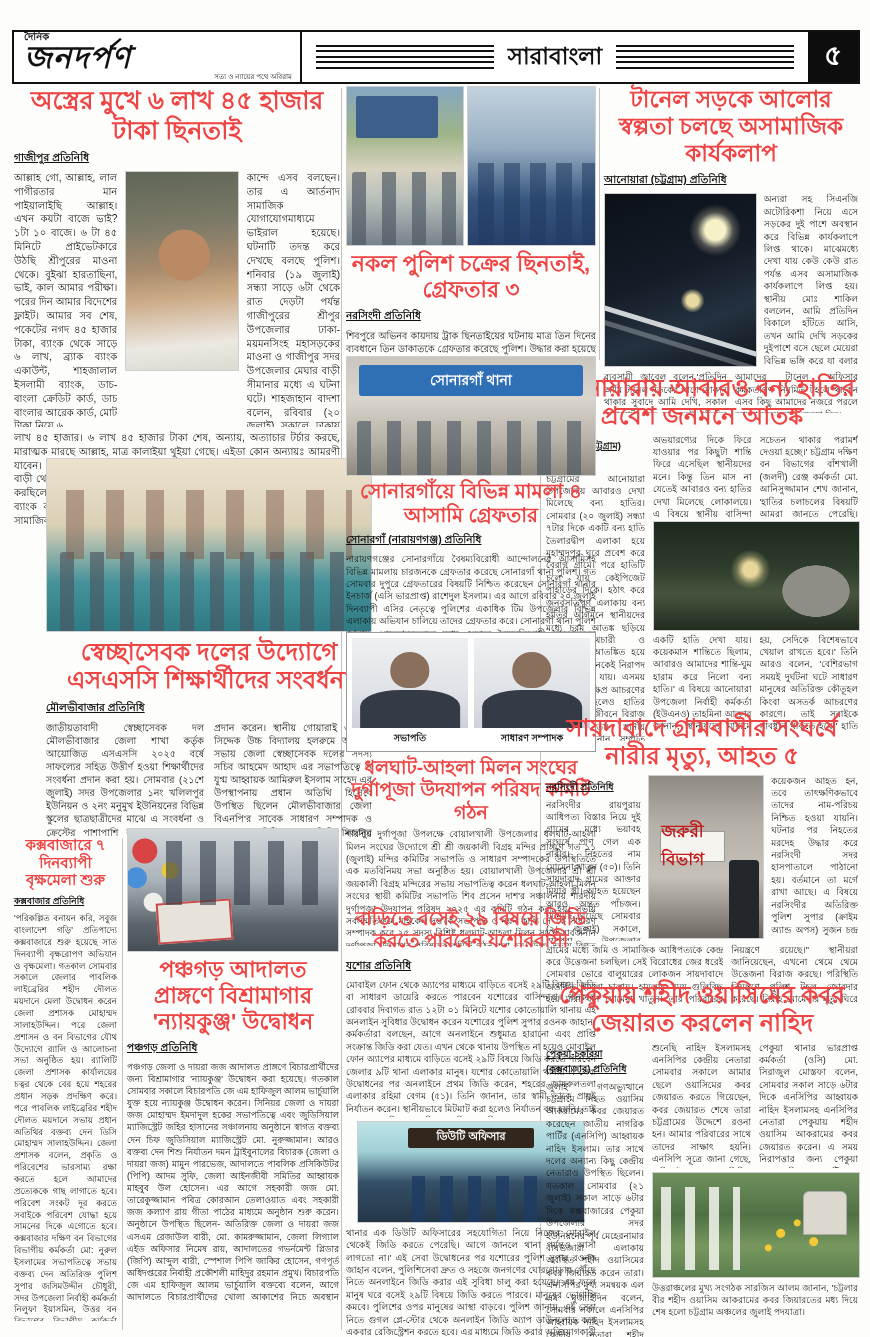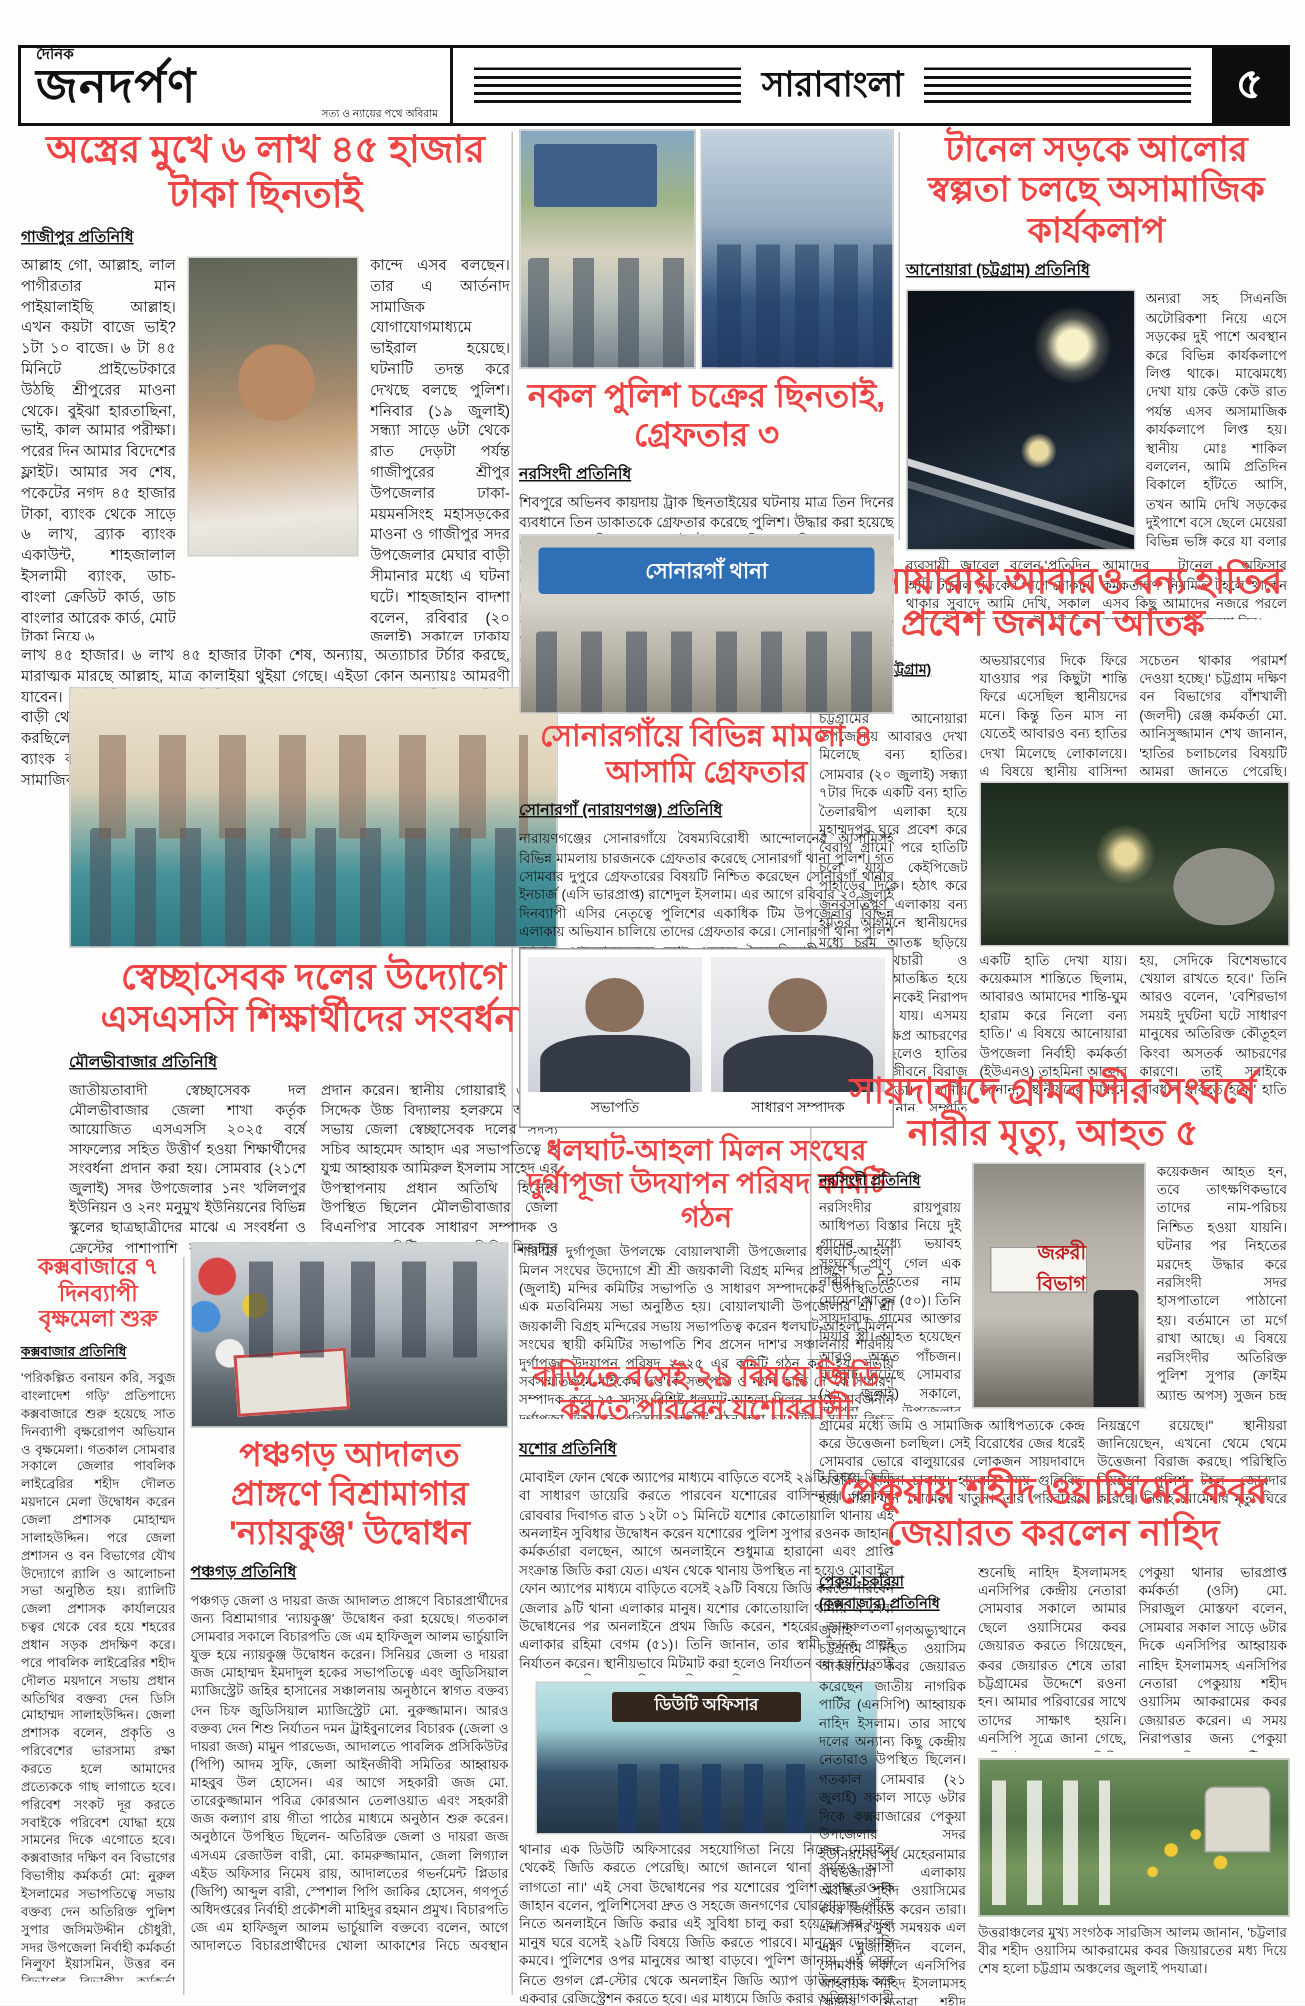--- a/index.html
+++ b/index.html
@@ -4,21 +4,21 @@
 <style>
   html,body{margin:0;padding:0;background:#e9e9e9;}
   #page{position:relative;width:870px;height:1337px;background:#fdfdfc;margin:0 auto;
         font-family:"Liberation Sans","DejaVu Sans",sans-serif;color:#111;overflow:hidden;}
   .abs{position:absolute;}
   
   #header{left:12px;top:30px;width:844px;height:50px;border:2px solid #111;background:#fff;
           display:flex;align-items:stretch;}
   #logo-cell{width:268px;border-right:2px solid #111;padding:2px 8px 2px 10px;display:flex;flex-direction:column;justify-content:center;}
   .logo-daily{font-size:10px;font-weight:bold;line-height:1;}
-  .logo-name{font-size:31px;font-weight:900;line-height:1;letter-spacing:1px;}
+  .logo-name{font-size:31px;font-weight:900;line-height:1;letter-spacing:1px;font-style:italic;}
   .logo-tag{font-size:7px;text-align:right;line-height:1.2;}
   .rule-stack{flex:1;height:24px;align-self:center;margin:0 14px;
               background:repeating-linear-gradient(#111 0 2px,transparent 2px 5.5px);}
   .section-title{font-size:23px;font-weight:bold;align-self:center;white-space:nowrap;}
   .date-line{font-size:12.5px;font-weight:bold;align-self:center;white-space:nowrap;margin:0 10px;}
   #page-num-box{width:50px;background:#0d0d0d;color:#fff;display:flex;align-items:center;justify-content:center;
                 font-size:28px;font-weight:bold;}
   
   .hl{font-weight:900;text-align:center;color:#ef4444;line-height:1.18;}
   .by{font-weight:bold;font-size:10.5px;text-decoration:underline;margin:5px 0 4px 0;}
@@ -49,21 +49,21 @@
       background:repeating-linear-gradient(90deg,#4a5560 0 14px,transparent 14px 30px);opacity:.65;border-radius:3px 3px 0 0;}
   .ph-elephant{background:
       radial-gradient(ellipse 34px 26px at 79% 64%,#8e8e86 0 98%,transparent 100%),
       radial-gradient(circle 10px at 47% 44%,#e8d79a 0 7px,rgba(232,215,154,.3) 14px,transparent 20px),
       linear-gradient(180deg,#1d2a1e 0%,#2c3b2a 40%,#46543d 66%,#222d20 100%);}
   .ph-award{background:linear-gradient(180deg,#ece2cd 0%,#dcd0b6 38%,#45929a 72%,#2f7a84 100%);}
   .ph-award:after{content:"";position:absolute;left:6%;right:6%;top:18%;height:40%;
       background:repeating-linear-gradient(90deg,#7d5a4a 0 18px,transparent 18px 40px);opacity:.5;}
   .ph-hospital{background:linear-gradient(180deg,#8e8a84 0%,#b5b0a8 30%,#c6c1b8 62%,#6d6862 100%);}
   .ph-hospital .sign{position:absolute;left:10%;top:34%;width:55%;height:18%;background:#f6f4ef;border:1px solid #999;
-      display:flex;align-items:center;justify-content:center;color:#c21d1d;font-weight:bold;font-size:13px;text-align:right;}
+      display:flex;align-items:center;justify-content:center;color:#c21d1d;font-weight:bold;font-size:17px;}
   .ph-hospital:after{content:"";position:absolute;right:4%;bottom:0;width:26%;height:48%;background:#23272c;border-radius:4px 4px 0 0;}
   .balloons{background-image:
       radial-gradient(circle 11px at 7% 12%,#e8c93c 0 10px,transparent 11px),
       radial-gradient(circle 12px at 16% 30%,#d84343 0 11px,transparent 12px),
       radial-gradient(circle 10px at 6% 52%,#f0eeea 0 9px,transparent 10px),
       radial-gradient(circle 11px at 90% 14%,#d84343 0 10px,transparent 11px),
       radial-gradient(circle 10px at 96% 36%,#e8c93c 0 9px,transparent 10px),
       radial-gradient(circle 10px at 88% 56%,#4a90d9 0 9px,transparent 10px);}
   .ph-inaug{background:
       radial-gradient(circle 13px at 8% 18%,#d84343 0 12px,transparent 13px),
@@ -90,21 +90,21 @@
       background:repeating-linear-gradient(90deg,rgba(245,245,240,.85) 0 10px,transparent 10px 24px);}
   .ph-grave .stone{position:absolute;right:6%;top:18%;width:20%;height:40%;background:#ddd8ce;border-radius:6px 6px 0 0;border:1px solid #aaa;}
   
   .portraits-box{border:1px solid #9a9a9a;background:#fff;display:flex;gap:6px;padding:5px;}
   .portrait-cell{flex:1;display:flex;flex-direction:column;}
   .portrait{flex:1;position:relative;background:linear-gradient(180deg,#eef0f2 0%,#dfe2e6 60%,#ced2d8 100%);overflow:hidden;}
   .portrait:before{content:"";position:absolute;left:50%;top:16%;width:34%;height:40%;transform:translateX(-50%);
       background:#8a6f5c;border-radius:50% 50% 45% 45%;}
   .portrait:after{content:"";position:absolute;left:50%;bottom:-4%;width:86%;height:46%;transform:translateX(-50%);
       background:#343a46;border-radius:40% 40% 0 0;}
-  .portrait-label{text-align:center;font-size:9.5px;font-weight:normal;padding-top:3px;}
+  .portrait-label{text-align:center;font-size:9.5px;font-weight:bold;padding-top:3px;}
   .cap{font-size:9px;text-align:justify;line-height:1.35;color:#222;}
 </style>
 </head>
 <body>
 
 <div id="page">
 
   <div class="abs" id="header">
     <div id="logo-cell">
       <div class="logo-daily">দৈনিক</div>

